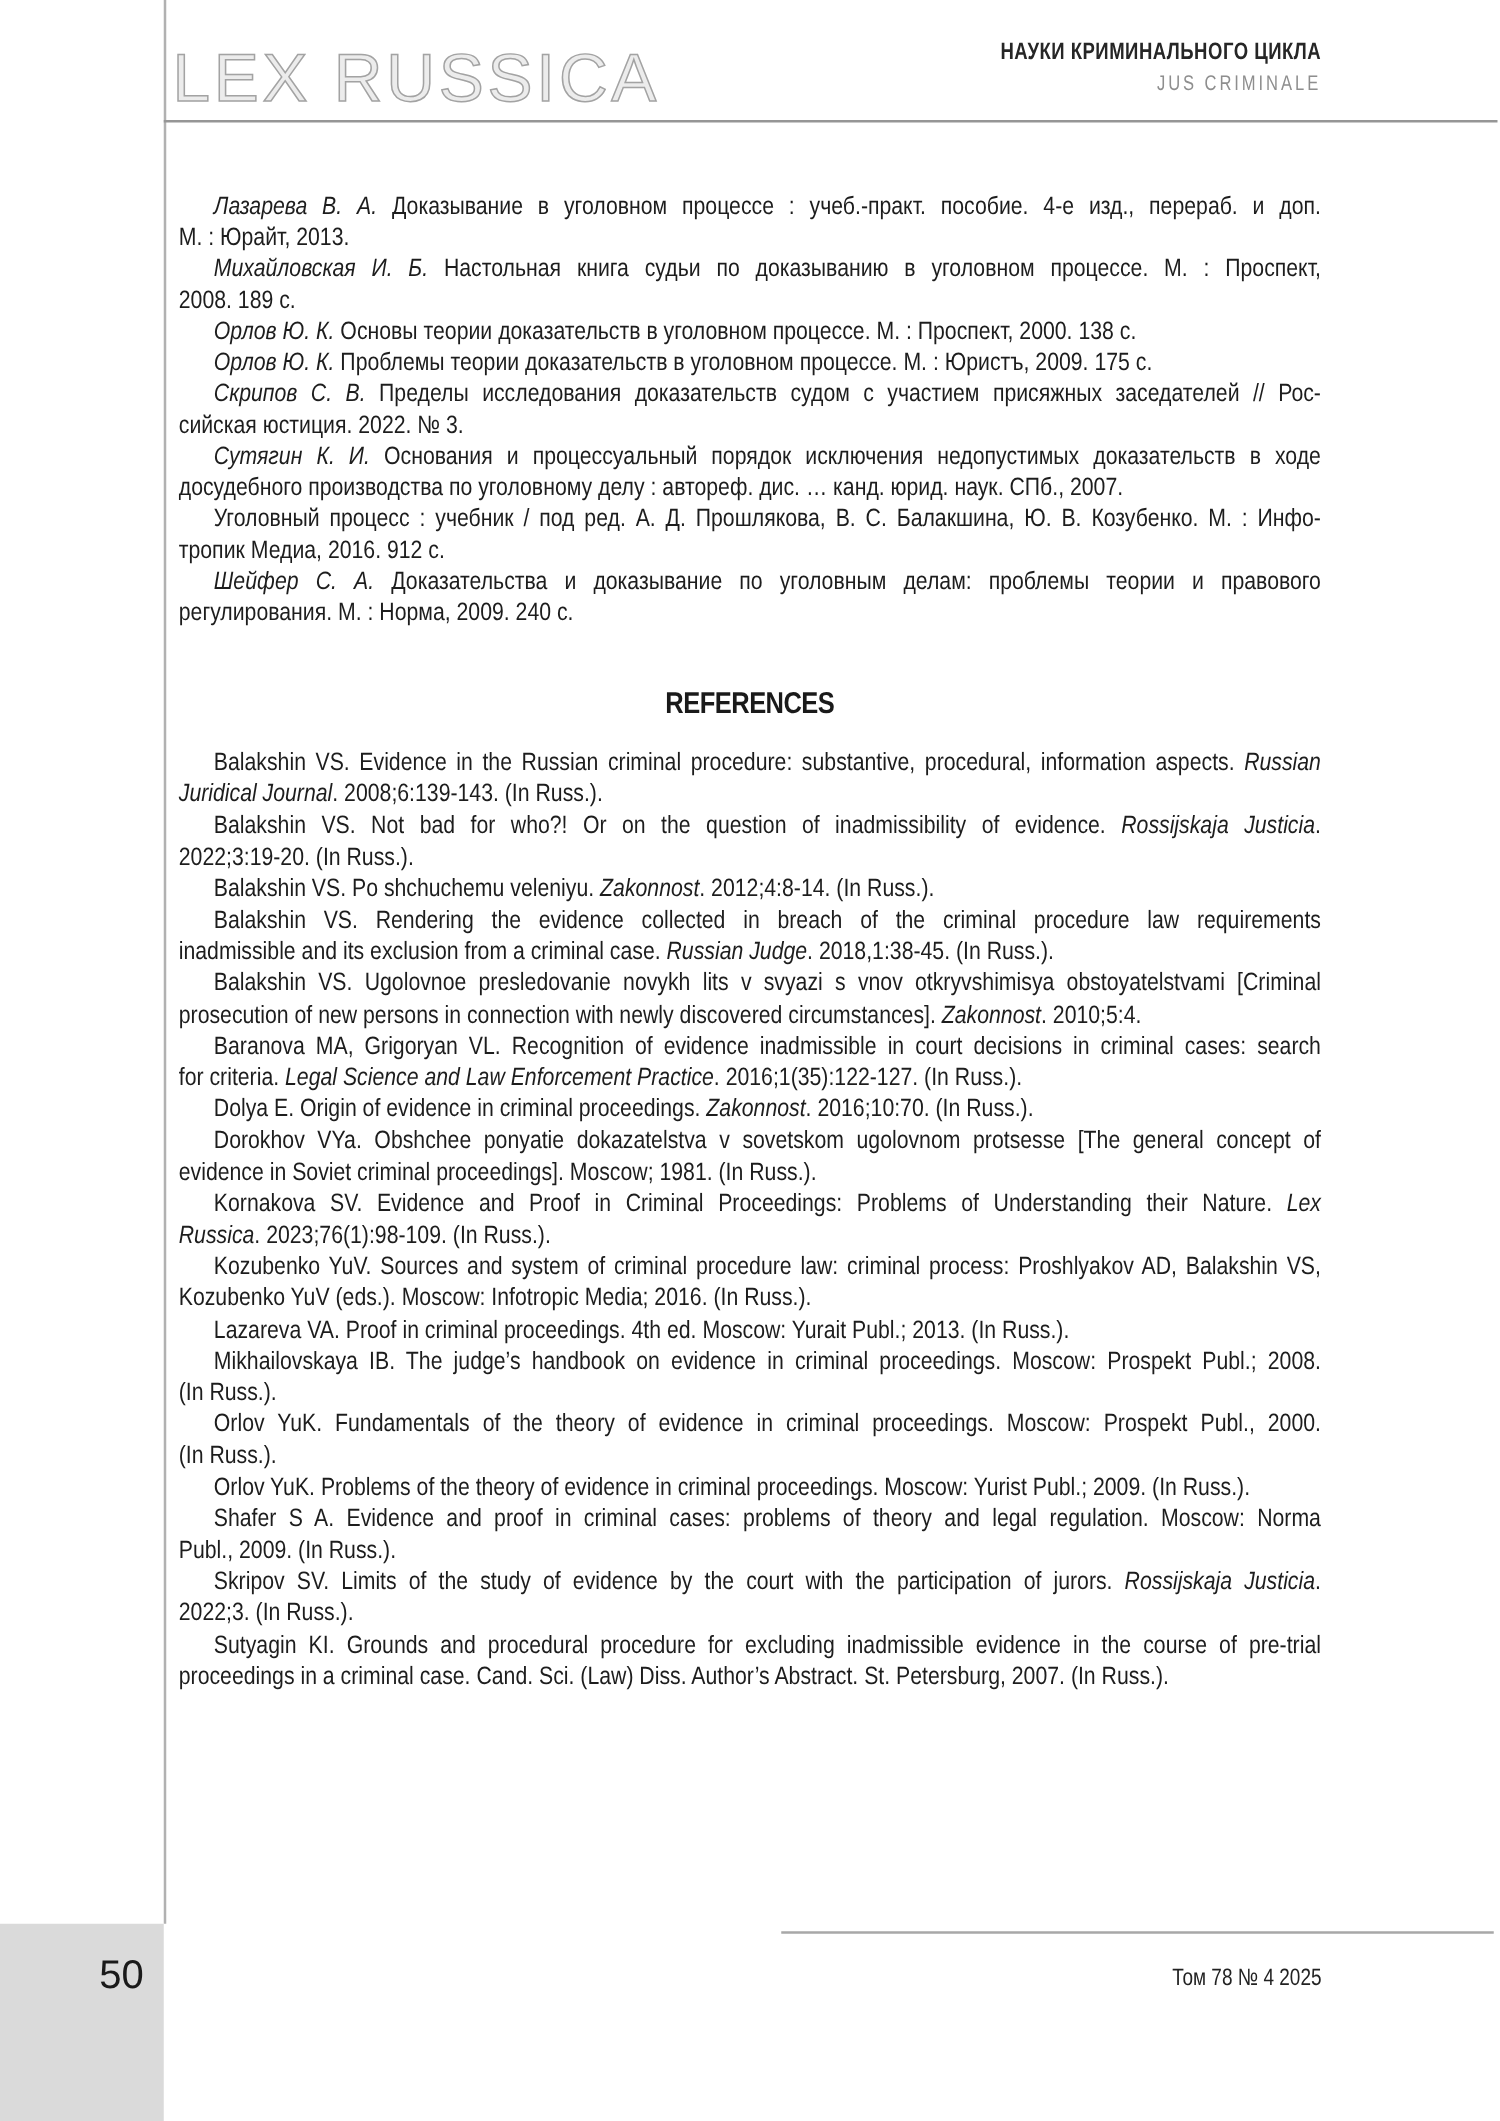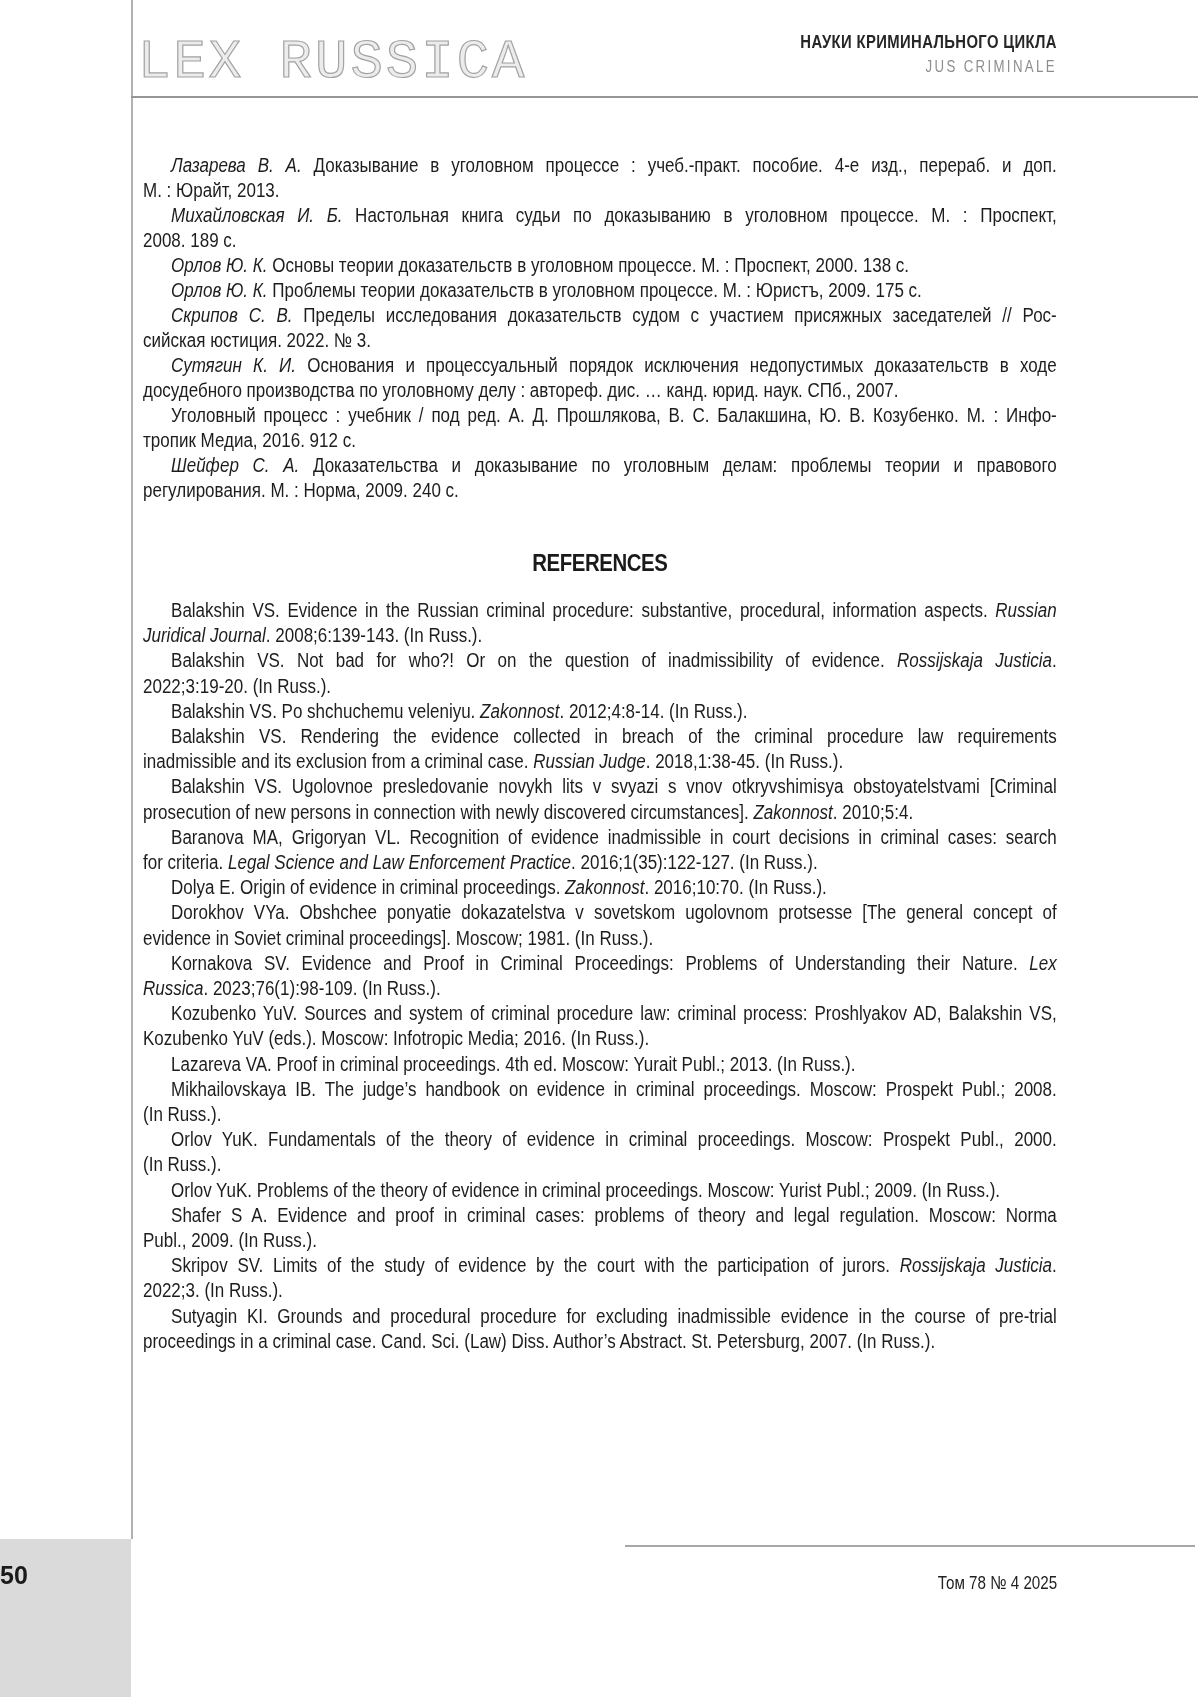--- a/index.html
+++ b/index.html
@@ -14,21 +14,21 @@
   }
   .vline {
     position: absolute;
     left: 131px; top: 0;
     width: 2px; height: 1539px;
     background: #b1b1b1;
   }
   .logo {
     position: absolute;
     left: 138px; top: 36px;
-    font-family: Liberation Mono, monospace;
+    font-family: Liberation Sans, sans-serif;
     font-size: 54px;
     line-height: 1;
     letter-spacing: 3px;
     color: #c3c3c3;
     -webkit-text-fill-color: #ececec;
     -webkit-text-stroke: 1.2px #a3a3a3;
     white-space: nowrap;
     z-index: 2;
   }
   .header-right {
@@ -103,22 +103,23 @@
   .gray-block {
     position: absolute;
     left: 0; top: 1539px;
     width: 131px; height: 158px;
     background: #dadada;
   }
   .page-number {
     position: absolute;
     left: 0; top: 22px;
     width: 115px;
-    font-size: 25px;
-    font-weight: bold;
+    text-align: right;
+    font-size: 32px;
+    font-weight: normal;
     color: #1a1a1a;
   }
 </style>
 </head>
 <body>
 
 <div class="page">
 
   <div class="vline"></div>
 

